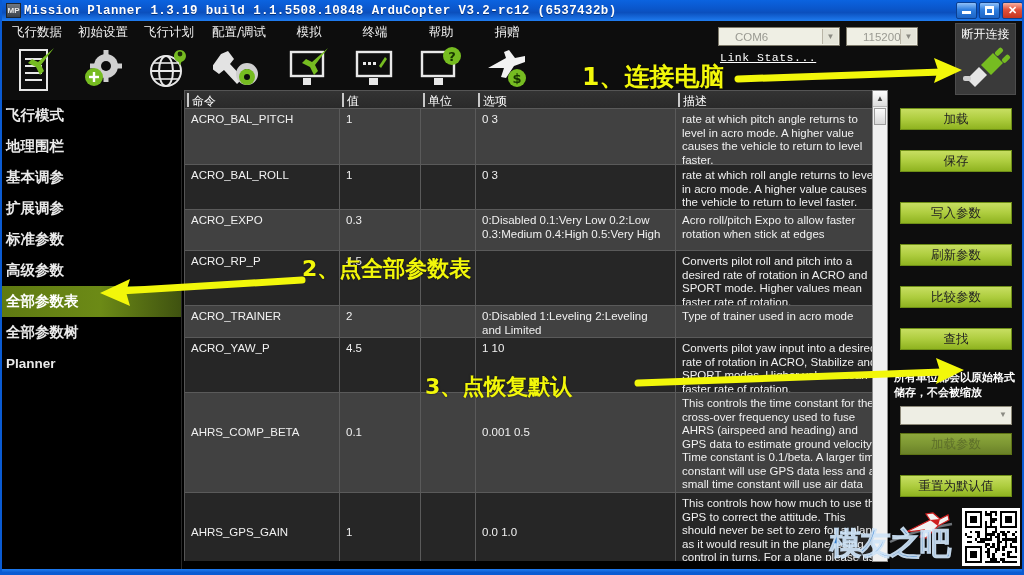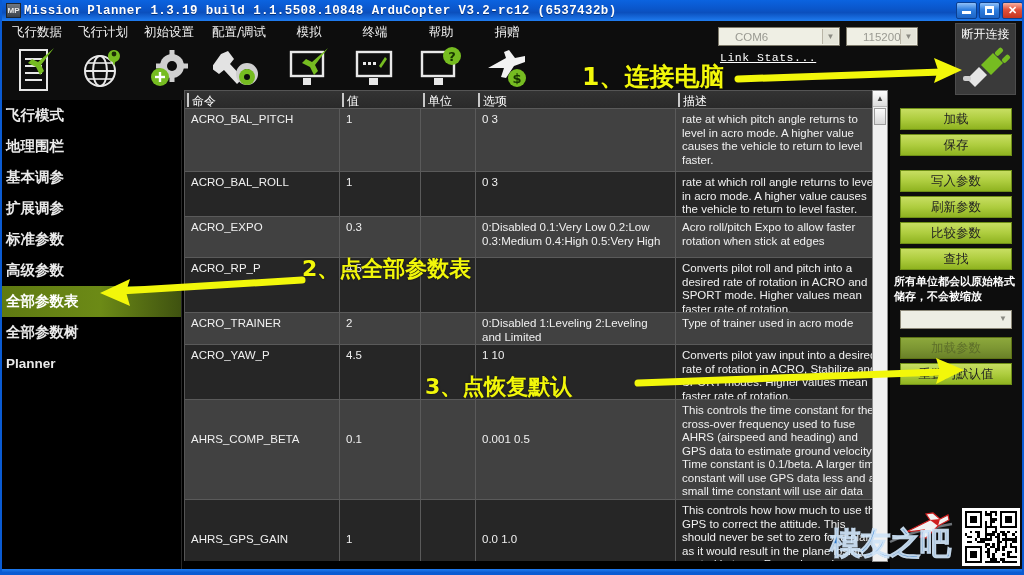--- a/index.html
+++ b/index.html
@@ -154,21 +154,21 @@
     justify-content:center; font-size:8px; color:#444; cursor:pointer;
   }
   .vscroll .thumb{
     height:17px; margin:1px; background:linear-gradient(to bottom,#fbfbfb,#d8d8d8);
     border:1px solid #9c9c9c; cursor:pointer;
   }
 
   
   .rpanel{ position:absolute; left:888px; top:100px; width:132px; height:473px; background:#0d0d0d; }
   .gbtn{
-    display:block; width:112px; height:22px; margin:0 auto 4px auto;
+    display:block; width:112px; height:22px; margin:0 auto 20px auto;
     background:linear-gradient(to bottom,#c7de62 0%,#aecd3f 50%,#8fb320 100%);
     border:1px solid #6f8f17; color:#222; font-size:12.5px; cursor:pointer;
     font-family:"DejaVu Sans",sans-serif; line-height:20px; text-align:center;
   }
   .gbtn.disabled{
     background:linear-gradient(to bottom,#8da83c 0%,#7d9733 50%,#6a8128 100%);
     color:#5d6e2a; border-color:#5d7315;
   }
   .rnote{
     width:124px; margin:4px auto 6px auto; color:#fff; font-size:11px;
@@ -245,36 +245,20 @@
         <span class="ico">
           <svg width="46" height="50" viewBox="0 0 46 50">
             <rect x="6" y="6" width="27" height="40" fill="none" stroke="#e8e8e8" stroke-width="2"></rect>
             <g stroke="#e8e8e8" stroke-width="2">
               <line x1="11" y1="15" x2="28" y2="15"></line>
                 <line x1="11" y1="22" x2="28" y2="22"></line>
               <line x1="11" y1="29" x2="28" y2="29"></line>
                 <line x1="11" y1="36" x2="28" y2="36"></line>
             </g>
             <path d="M40 4 L24 18 L18 15 L14 19 L22 23 L26 31 L30 27 L27 21 Z" fill="#76bc21"></path>
-          </svg>
-        </span>
-      </div>
-
-      <div class="tb-item">
-        <span class="lbl">飞行计划</span>
-        <span class="ico">
-          <svg width="46" height="50" viewBox="0 0 46 50">
-            <circle cx="20" cy="27" r="15" fill="none" stroke="#e8e8e8" stroke-width="2"></circle>
-            <ellipse cx="20" cy="27" rx="7" ry="15" fill="none" stroke="#e8e8e8" stroke-width="2"></ellipse>
-            <line x1="5" y1="27" x2="35" y2="27" stroke="#e8e8e8" stroke-width="2"></line>
-            <line x1="8" y1="19" x2="32" y2="19" stroke="#e8e8e8" stroke-width="1.6"></line>
-            <line x1="8" y1="35" x2="32" y2="35" stroke="#e8e8e8" stroke-width="1.6"></line>
-            <path d="M34 6 a6 6 0 1 1 -0.1 0 z" fill="#76bc21"></path>
-            <path d="M31 13 L34 22 L37 13 Z" fill="#76bc21"></path>
-            <circle cx="34" cy="10" r="2.4" fill="#1b2b06"></circle>
           </svg>
         </span>
       </div>
 
       <div class="tb-item">
         <span class="lbl">初始设置</span>
         <span class="ico">
           <svg width="46" height="50" viewBox="0 0 46 50">
             <g fill="#cfcfcf">
               <circle cx="26" cy="22" r="12"></circle>
@@ -288,20 +272,36 @@
             </g>
             <circle cx="14" cy="33" r="9" fill="#76bc21"></circle>
             <g stroke="#fff" stroke-width="2.4">
                 <line x1="14" y1="28" x2="14" y2="38"></line>
                 <line x1="9" y1="33" x2="19" y2="33"></line>
               </g>
           </svg>
         </span>
       </div>
 
+      <div class="tb-item">
+        <span class="lbl">飞行计划</span>
+        <span class="ico">
+          <svg width="46" height="50" viewBox="0 0 46 50">
+            <circle cx="20" cy="27" r="15" fill="none" stroke="#e8e8e8" stroke-width="2"></circle>
+            <ellipse cx="20" cy="27" rx="7" ry="15" fill="none" stroke="#e8e8e8" stroke-width="2"></ellipse>
+            <line x1="5" y1="27" x2="35" y2="27" stroke="#e8e8e8" stroke-width="2"></line>
+            <line x1="8" y1="19" x2="32" y2="19" stroke="#e8e8e8" stroke-width="1.6"></line>
+            <line x1="8" y1="35" x2="32" y2="35" stroke="#e8e8e8" stroke-width="1.6"></line>
+            <path d="M34 6 a6 6 0 1 1 -0.1 0 z" fill="#76bc21"></path>
+            <path d="M31 13 L34 22 L37 13 Z" fill="#76bc21"></path>
+            <circle cx="34" cy="10" r="2.4" fill="#1b2b06"></circle>
+          </svg>
+        </span>
+      </div>
+
       <div class="tb-item wide">
         <span class="lbl">配置/调试</span>
         <span class="ico">
           <svg width="52" height="50" viewBox="0 0 52 50">
             <path d="M8 10 l7 -3 6 8 -4 5 13 14 -6 6 -13 -14 -5 4 -8 -6 z" fill="#e3e3e3"></path>
             <circle cx="34" cy="30" r="11" fill="#cfcfcf"></circle>
             <circle cx="34" cy="30" r="5" fill="#0d0d0d"></circle>
             <circle cx="34" cy="33" r="8" fill="#76bc21"></circle>
             <circle cx="34" cy="33" r="3" fill="#0d0d0d"></circle>
           </svg>
@@ -416,21 +416,21 @@
     <div class="ghead">
       <div class="hc col-name">命令</div>
       <div class="hc col-val">值</div>
       <div class="hc col-unit">单位</div>
       <div class="hc col-opt">选项</div>
       <div class="hc col-desc">描述</div>
     </div>
 
     <div class="gbody">
 
-      <div class="grow alt" style="height:63px">
+      <div class="grow alt" style="height:56px">
         <div class="gc col-name sel">ACRO_BAL_PITCH</div>
         <div class="gc col-val">1</div>
         <div class="gc col-unit"></div>
         <div class="gc col-opt">0 3</div>
         <div class="gc col-desc">rate at which pitch angle returns to level in acro mode.  A higher value causes the vehicle to return to level faster.</div>
       </div>
 
       <div class="grow norm" style="height:45px">
         <div class="gc col-name">ACRO_BAL_ROLL</div>
         <div class="gc col-val">1</div>

